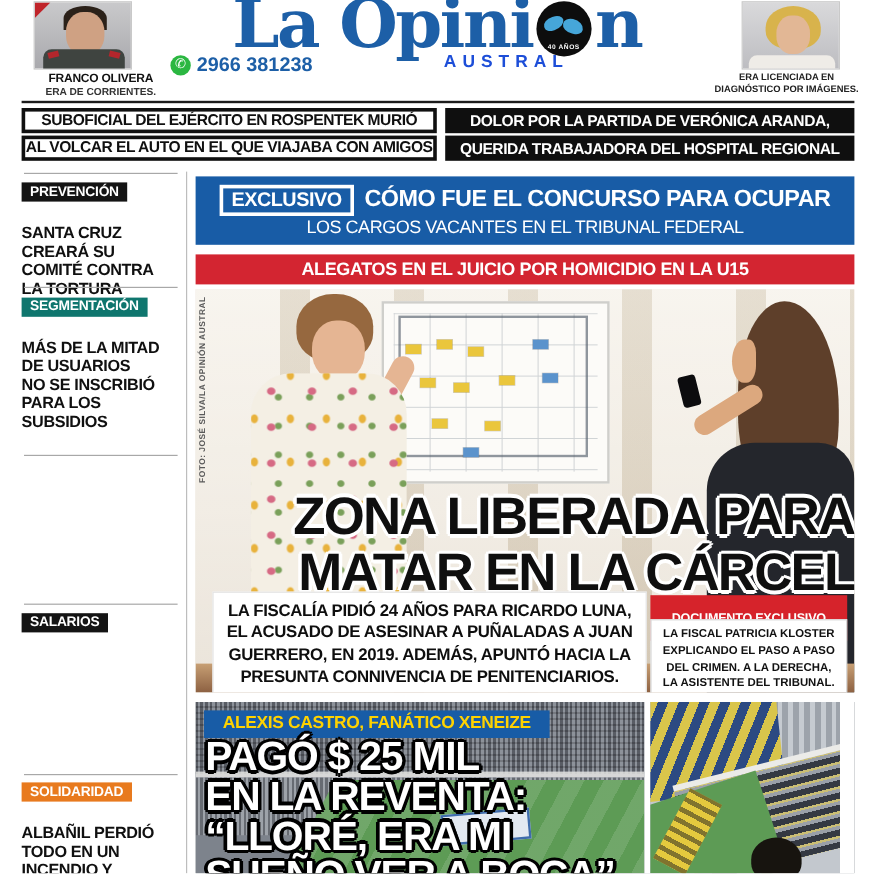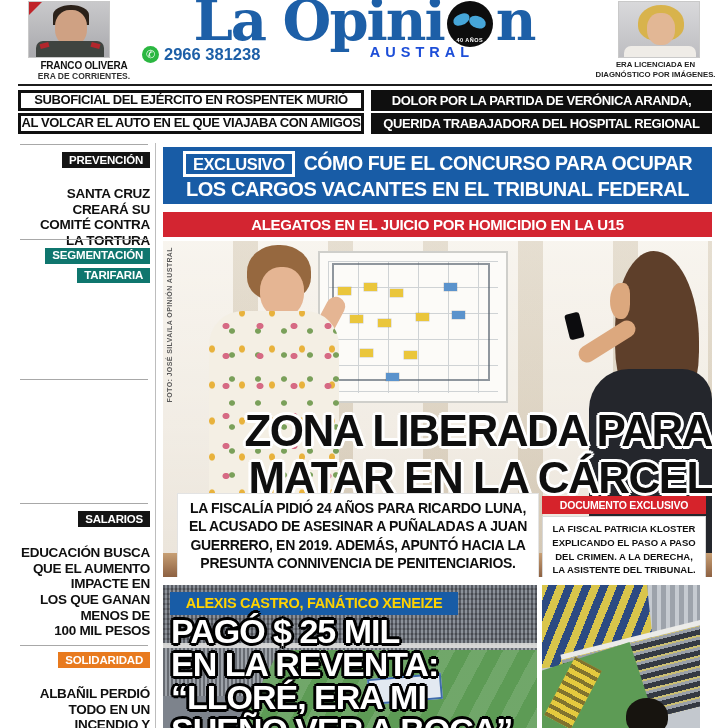--- a/index.html
+++ b/index.html
@@ -44,38 +44,38 @@
   
   .strip{position:absolute;font-weight:bold;font-size:13px;letter-spacing:-0.4px;text-align:center;white-space:nowrap;overflow:hidden}
   .sl{left:18px;width:346px;height:21px;background:#fff;border:3px solid #101010;color:#101010;line-height:14px}
   .sr{left:371px;width:341px;height:21px;background:#0f0f0f;color:#fff;line-height:21px}
   .sl1,.sr1{top:90px}.sl2,.sr2{top:113px}
 
   
   .vrule{position:absolute;left:155px;top:143px;width:1px;height:585px;background:#bdbdbd}
   .srule{position:absolute;left:20px;width:128px;height:1px;background:#a8a8a8}
   .r0{top:144px}.r1{top:239px}.r2{top:379px}.r3{top:503px}.r4{top:645px}
-  .ssec{position:absolute;left:18px;width:132px;text-align:right}
+  .ssec{position:absolute;left:18px;width:132px;text-align:left}
   .s1{top:150px}.s2{top:246px}.s3{top:386px}.s4{top:509px}.s5{top:650px}
   .badge{display:inline-block;color:#fff;font-weight:bold;font-size:11.5px;padding:2px 7px;letter-spacing:-0.2px}
   .badge-black{background:#141414}
   .badge-blue{background:#0f766e}
   .badge-navy{background:#0d4d8c}
   .badge-orange{background:#e87a1e}
   .stext{font-size:13.5px;font-weight:bold;line-height:1.16;color:#101010;margin-top:18px;letter-spacing:-0.3px}
   .panel{background:#1668ad;padding:5px 0 9px;height:106px}
   .panel .stext{color:#fff}
   .tagrow{line-height:1}.tagrow+.tagrow{margin-top:2px}
 
   
   .banner{position:absolute;left:163px;top:147px;width:549px;height:57px;background:#185ca6;color:#fff;
           display:flex;flex-direction:column;justify-content:center;align-items:center;gap:1px}
   .bl1{display:flex;align-items:center;gap:9px;font-size:19.5px;font-weight:bold;letter-spacing:-0.4px;white-space:nowrap}
   .exbadge{border:3px solid #fff;padding:0 7px;font-size:16.5px;line-height:20px;font-weight:bold}
-  .bl2{font-size:20px;font-weight:bold;letter-spacing:-0.4px;white-space:nowrap}
+  .bl2{font-size:15px;font-weight:normal;letter-spacing:-0.4px;white-space:nowrap}
   .redstrip{position:absolute;left:163px;top:212px;width:549px;height:25px;background:#d32531;color:#fff;
             font-size:15px;font-weight:bold;text-align:center;line-height:25px;letter-spacing:-0.3px}
 
   
   .photo{position:absolute;left:163px;top:241px;width:549px;height:336px;overflow:hidden;
          background:linear-gradient(180deg,#f2ece1 0%,#e7decf 55%,#d9cdbb 100%)}
   .photo::before{content:"";position:absolute;inset:0;background:repeating-linear-gradient(90deg,rgba(255,255,255,.45) 0 70px,rgba(186,174,152,.22) 70px 95px)}
   .credit{position:absolute;left:3px;top:6px;writing-mode:vertical-rl;transform:rotate(180deg);font-size:7px;font-weight:bold;color:#5a5a5a;letter-spacing:.4px}
   .wb{position:absolute;left:155px;top:10px;width:190px;height:152px;background:#fcfbf8;border:2px solid #cfcfcb}
   .wbgrid{position:absolute;inset:8px;background-image:linear-gradient(#8e98a2 1px,transparent 1px),linear-gradient(90deg,#8e98a2 1px,transparent 1px);background-size:30px 26px;opacity:.4}
@@ -93,21 +93,21 @@
   .hairR{position:absolute;left:452px;top:10px;width:84px;height:168px;background:#5e3f2a;border-radius:46% 54% 40% 44%}
   .faceR{position:absolute;left:447px;top:42px;width:20px;height:36px;background:#dca87e;border-radius:50% 30% 40% 50%}
   .bodyR{position:absolute;left:426px;top:128px;width:123px;height:208px;background:#24262c;border-radius:40px 30px 0 0}
   .armR{position:absolute;left:412px;top:92px;width:64px;height:17px;background:#dca87e;border-radius:9px;transform:rotate(-32deg)}
   .phoneR{position:absolute;left:404px;top:72px;width:15px;height:26px;background:#0c0c0e;border-radius:3px;transform:rotate(-14deg)}
   .tableband{position:absolute;left:0;bottom:0;width:100%;height:24px;background:linear-gradient(#c79f74,#8d6142)}
   .cover{position:absolute;left:0;top:166px;width:100%;text-align:right;font-size:44px;line-height:47px;font-weight:bold;letter-spacing:-1.5px}
   .outline-white{color:#0f0f0f;text-shadow:3px 0 0 #fff,-3px 0 0 #fff,0 3px 0 #fff,0 -3px 0 #fff,2px 2px 0 #fff,-2px -2px 0 #fff,2px -2px 0 #fff,-2px 2px 0 #fff}
   .deck{position:absolute;left:14px;top:252px;width:362px;background:#fff;border:1px solid #e3e3e3;padding:5px 2px;
         font-size:14px;line-height:1.32;font-weight:bold;text-align:center;color:#0e0e0e;letter-spacing:-0.3px}
-  .docbadge{position:absolute;left:379px;top:255px;width:164px;background:#d6232b;color:#fff;font-size:10.5px;font-weight:bold;text-align:center;padding:3px 0;letter-spacing:-0.2px}
+  .docbadge{position:absolute;left:379px;top:255px;width:164px;background:#d6232b;color:#fff;font-size:10.5px;font-weight:bold;text-align:center;padding:13px 0;letter-spacing:-0.2px}
   .doccap{position:absolute;left:379px;top:275px;width:164px;background:#fff;border:1px solid #d8d8d8;padding:5px 0;
           font-size:9.5px;line-height:1.45;font-weight:bold;text-align:center;color:#111}
 
   
   .bphoto{position:absolute;left:163px;top:585px;width:549px;height:143px;overflow:hidden;background:#8a9097}
   .bpL{position:absolute;left:0;top:0;width:374px;height:143px;overflow:hidden;background:#7d838c}
   .crowdTop{position:absolute;left:0;top:0;width:100%;height:60px;
     background:repeating-linear-gradient(90deg,rgba(20,20,25,.35) 0 2px,rgba(255,255,255,.12) 2px 4px),repeating-linear-gradient(0deg,rgba(0,0,0,.22) 0 2px,transparent 2px 5px),#7d838c}
   .roof{position:absolute;left:0;top:58px;width:100%;height:5px;background:#e6e6e4;opacity:.85}
   .crowdMid{position:absolute;left:0;top:63px;width:100%;height:48px;
@@ -188,34 +188,32 @@
     <span class="badge badge-black">PREVENCIÓN</span>
     <p class="stext prel">SANTA CRUZ
 CREARÁ SU
 COMITÉ CONTRA
 LA TORTURA</p>
   </section>
   <div class="srule r1"></div>
 
   <section class="ssec s2">
     <div class="tagrow"><span class="badge badge-blue">SEGMENTACIÓN</span></div>
-    <div class="tagrow"><span class="badge badge-blue">TARIFARIA</span></div>
+    <p class="stext prel">MÁS DE LA MITAD
+DE USUARIOS
+NO SE INSCRIBIÓ
+PARA LOS
+SUBSIDIOS</p>
   </section>
   <div class="srule r2"></div>
 
   <div class="srule r3"></div>
 
   <section class="ssec s4">
     <span class="badge badge-black">SALARIOS</span>
-    <p class="stext prel">EDUCACIÓN BUSCA
-QUE EL AUMENTO
-IMPACTE EN
-LOS QUE GANAN
-MENOS DE
-100 MIL PESOS</p>
   </section>
   <div class="srule r4"></div>
 
   <section class="ssec s5">
     <span class="badge badge-orange">SOLIDARIDAD</span>
     <p class="stext prel">ALBAÑIL PERDIÓ
 TODO EN UN
 INCENDIO Y
 NECESITA AYUDA</p>
   </section>

